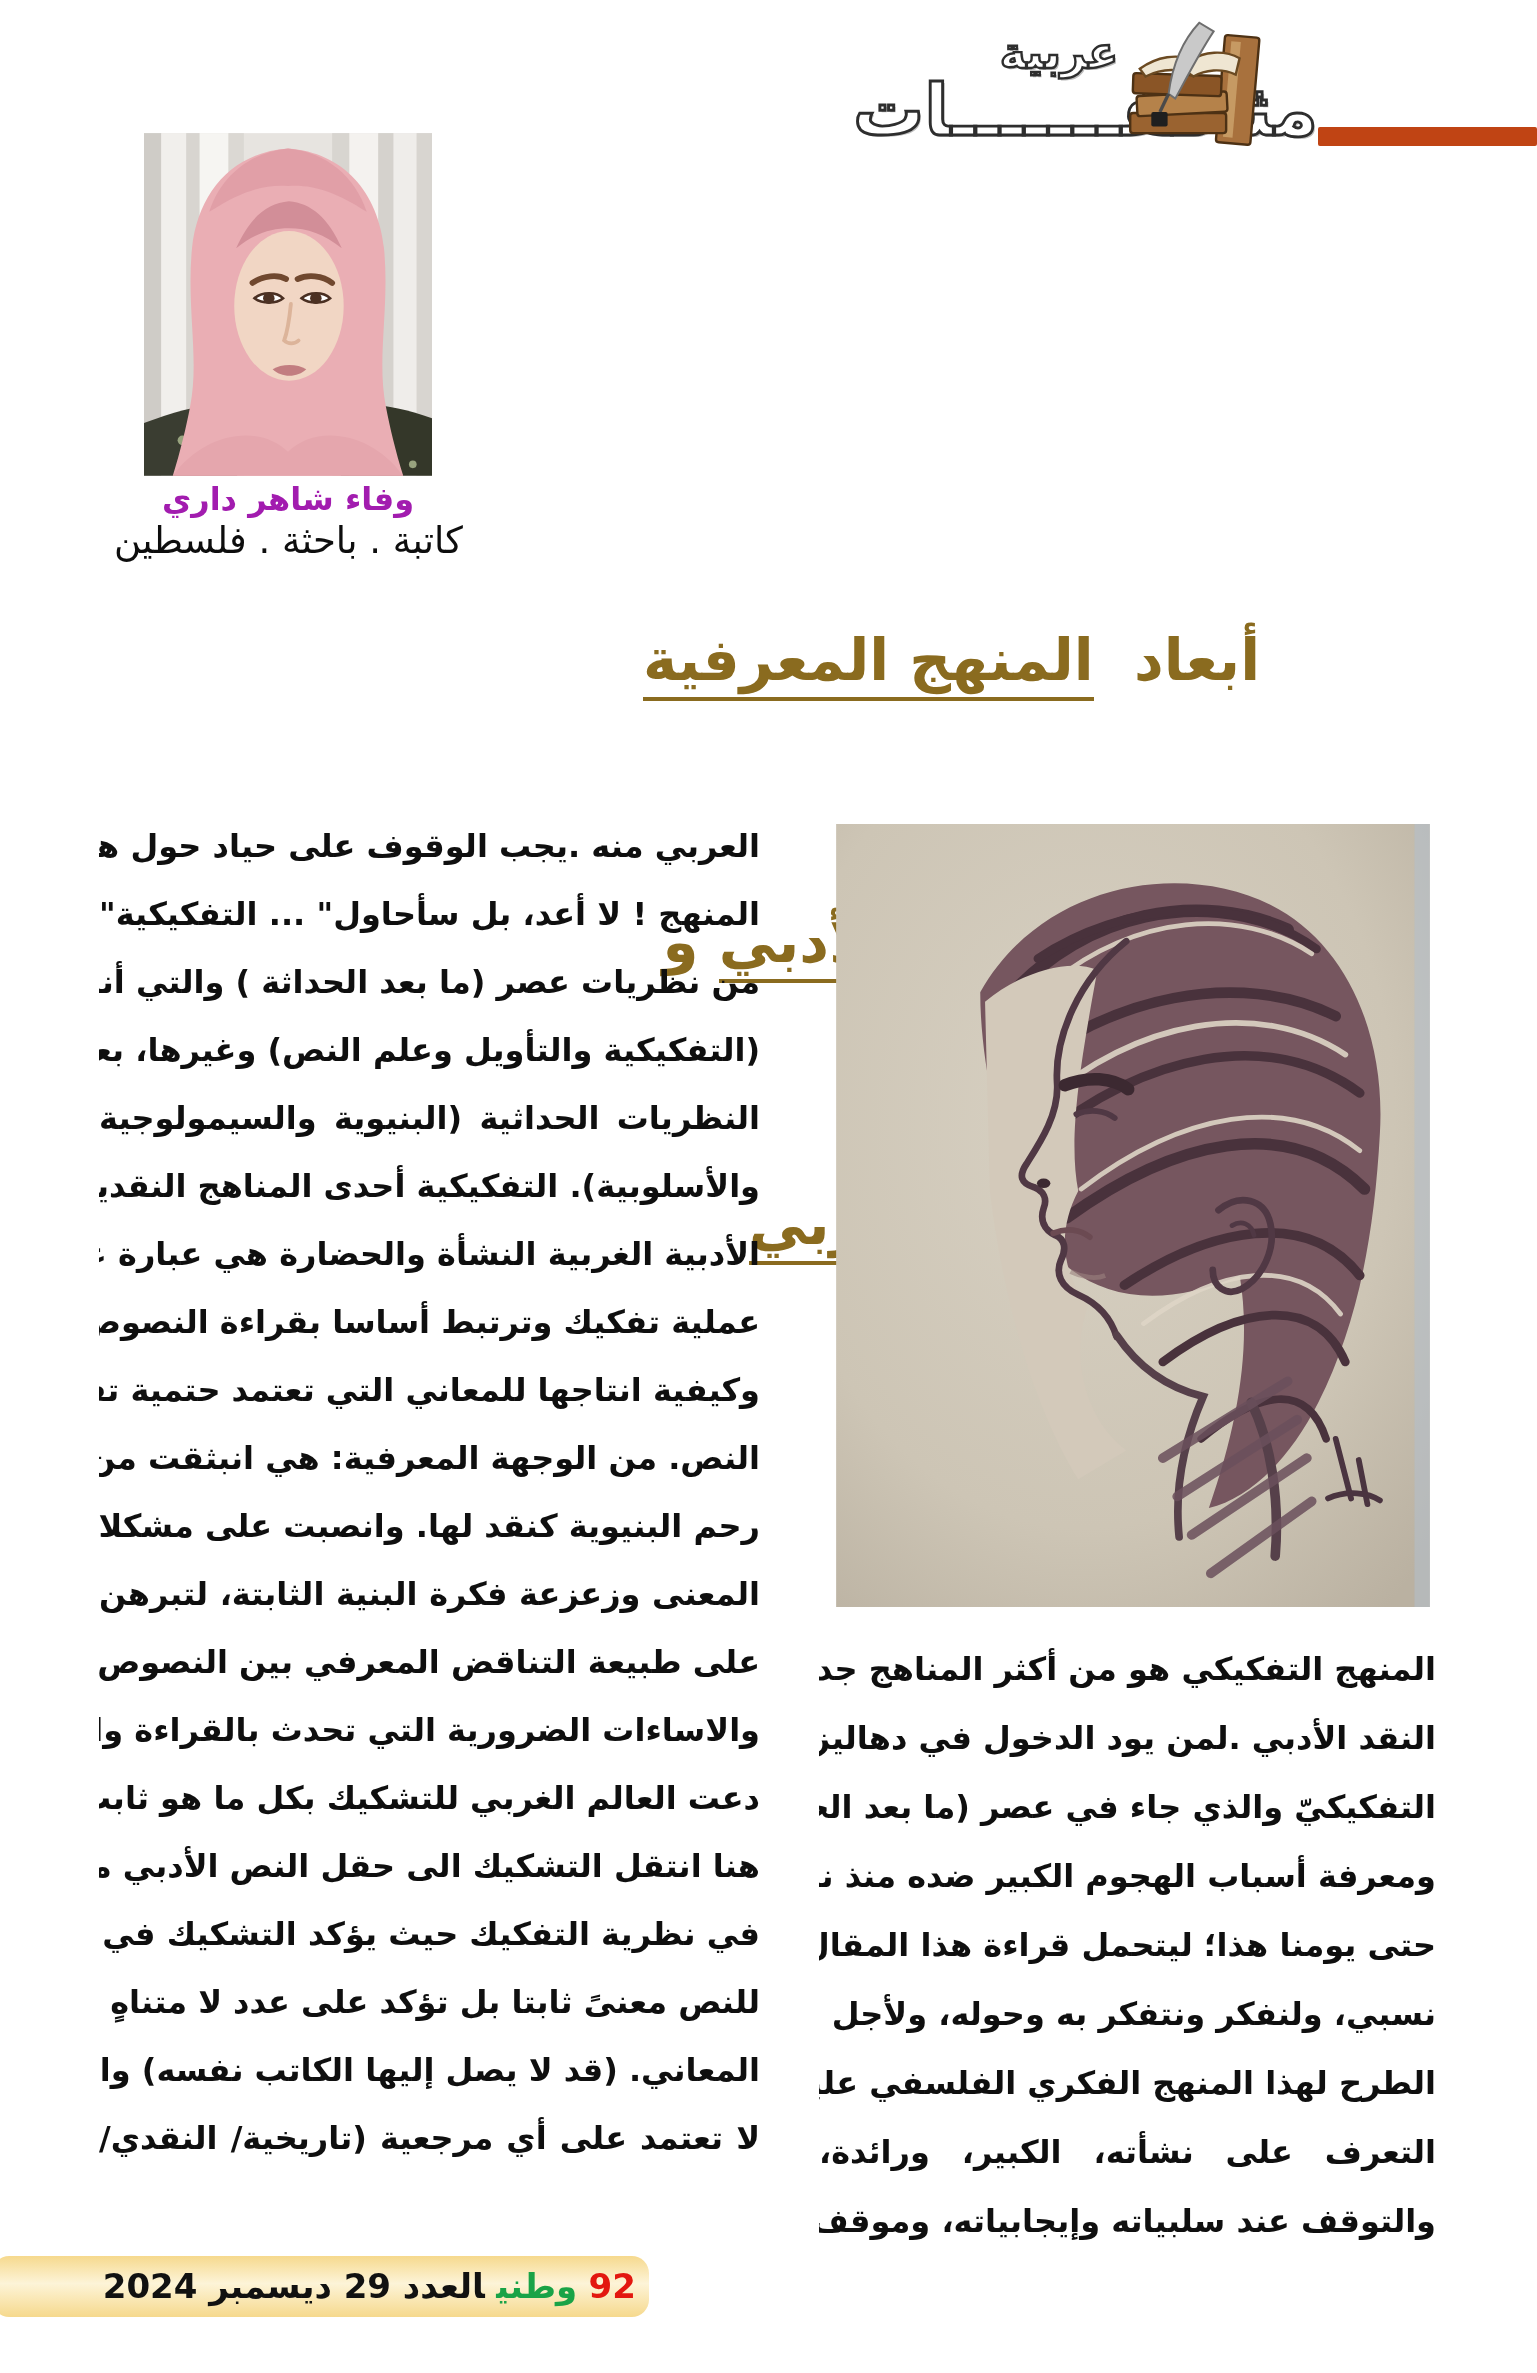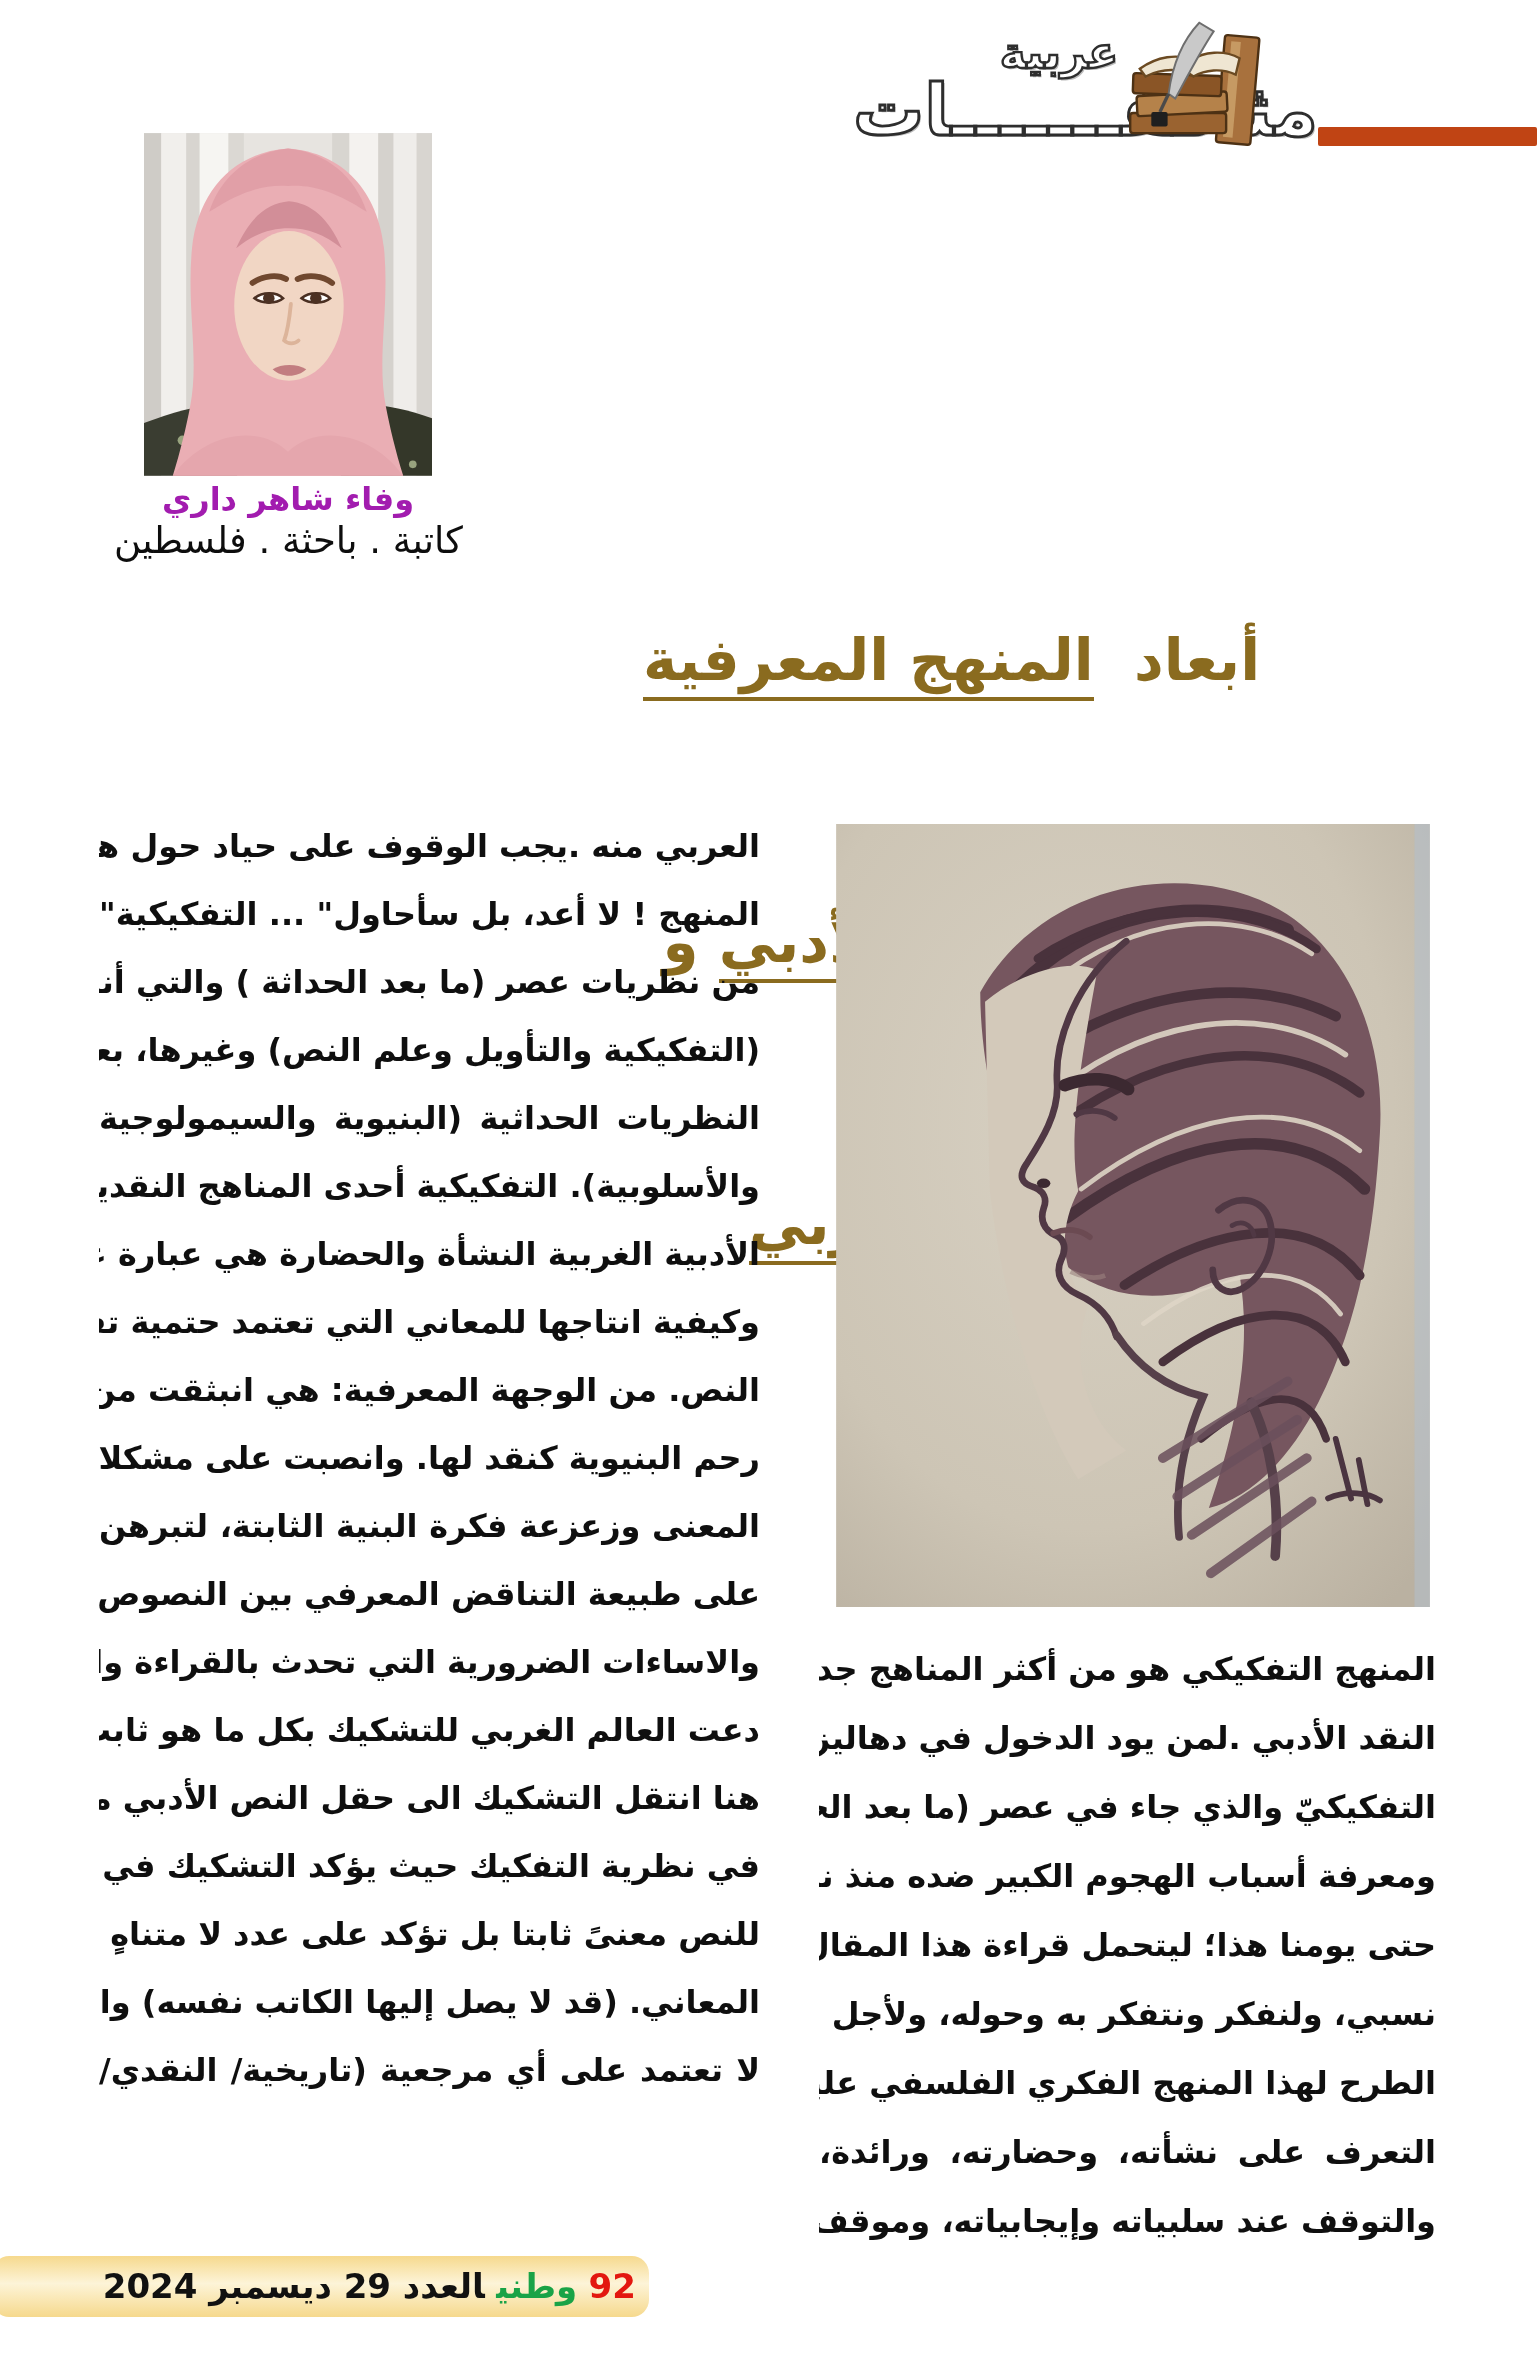--- a/index.html
+++ b/index.html
@@ -159,20 +159,21 @@
   </svg>
 
   <div class="col col-left" style="left:99px;top:812px;width:661px;">
       <div class="body-line">العربي منه .يجب الوقوف على حياد حول هذا</div>
       <div class="body-line">المنهج ! لا أعد، بل سأحاول" ... التفكيكية"</div>
       <div class="body-line">من نظريات عصر (ما بعد الحداثة ) والتي أنتجت</div>
       <div class="body-line">(التفكيكية والتأويل وعلم النص) وغيرها، بعد</div>
       <div class="body-line">النظريات الحداثية (البنيوية والسيمولوجية</div>
       <div class="body-line">والأسلوبية). التفكيكية أحدى المناهج النقدية</div>
       <div class="body-line">الأدبية الغربية النشأة والحضارة هي عبارة عن</div>
+      <div class="body-line">عملية تفكيك وترتبط أساسا بقراءة النصوص</div>
       <div class="body-line">وكيفية انتاجها للمعاني التي تعتمد حتمية تفكيك</div>
       <div class="body-line">النص. من الوجهة المعرفية: هي انبثقت من</div>
       <div class="body-line">رحم البنيوية كنقد لها. وانصبت على مشكلات</div>
       <div class="body-line">المعنى وزعزعة فكرة البنية الثابتة، لتبرهن</div>
       <div class="body-line">على طبيعة التناقض المعرفي بين النصوص،</div>
       <div class="body-line">والاساءات الضرورية التي تحدث بالقراءة والتي</div>
       <div class="body-line">دعت العالم الغربي للتشكيك بكل ما هو ثابت. من</div>
       <div class="body-line">هنا انتقل التشكيك الى حقل النص الأدبي متمثلا</div>
       <div class="body-line">في نظرية التفكيك حيث يؤكد التشكيك في أن</div>
       <div class="body-line">للنص معنىً ثابتا بل تؤكد على عدد لا متناهٍ من</div>
@@ -181,21 +182,21 @@
     </div>
 
   <div class="col col-right" style="left:819px;top:1635px;width:617px;">
       <div class="body-line">المنهج التفكيكي هو من أكثر المناهج جدلًا في</div>
       <div class="body-line">النقد الأدبي .لمن يود الدخول في دهاليز المنهج</div>
       <div class="body-line">التفكيكيّ والذي جاء في عصر (ما بعد الحداث)،</div>
       <div class="body-line">ومعرفة أسباب الهجوم الكبير ضده منذ نشأته</div>
       <div class="body-line">حتى يومنا هذا؛ ليتحمل قراءة هذا المقال الطويل</div>
       <div class="body-line">نسبي، ولنفكر ونتفكر به وحوله، ولأجل انصاف</div>
       <div class="body-line">الطرح لهذا المنهج الفكري الفلسفي علينا</div>
-      <div class="body-line">التعرف على نشأته، وحضارته، ورائدة،</div>
+      <div class="body-line">التعرف على نشأته، الكبير، ورائدة،</div>
       <div class="body-line">والتوقف عند سلبياته وإيجابياته، وموقف الأدب</div>
     </div>
 
   <div class="footer-bar">
     <div class="footer-text" dir="rtl">
       <span class="fp-num">92</span><span class="fp-mag">وطني</span><span>العدد 29  ديسمبر 2024</span>
     </div>
   </div>
 
 </div>

